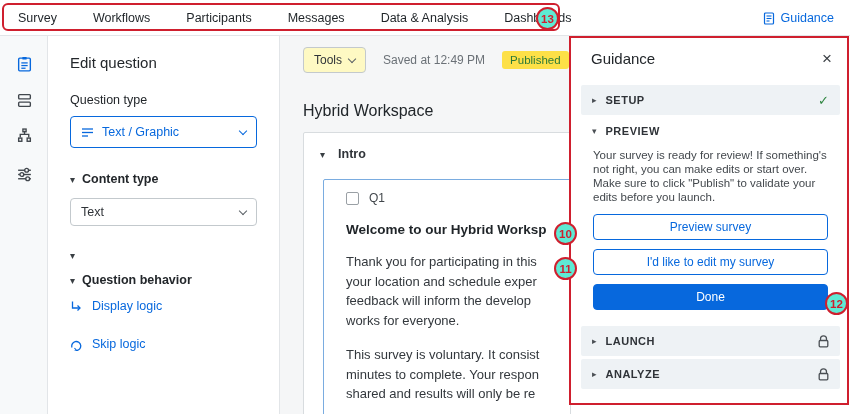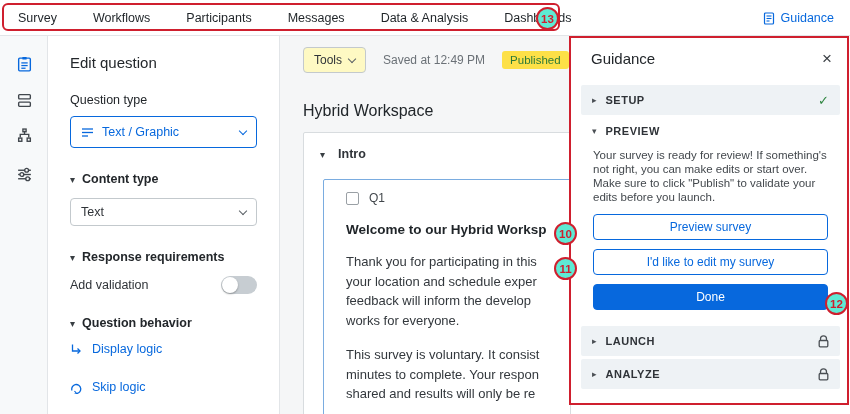--- a/index.html
+++ b/index.html
@@ -184,27 +184,20 @@
     <span class="tri">▾</span>
     <span>Content type</span>
   </div>
   <div class="dd dd-grey">
     <span>Text</span>
     <span class="chev" style="color:#5a6066"></span>
   </div>
 
   <div class="sec-head">
     <span class="tri">▾</span>
-    <span>Response requirements</span>
-  </div>
-  <div class="lp-row">
-    <span class="lp-text">Add validation</span>
-    <span class="toggle">
-      <span class="knob"></span>
-    </span>
   </div>
 
   <div class="sec-head">
     <span class="tri">▾</span>
     <span>Question behavior</span>
   </div>
   <div class="lp-link">
     <span>
       <svg width="13" height="13" viewBox="0 0 13 13" fill="none" stroke="#0768dd" stroke-width="1.3">
           <path d="M2.5 1.5v6.5h7"></path>

